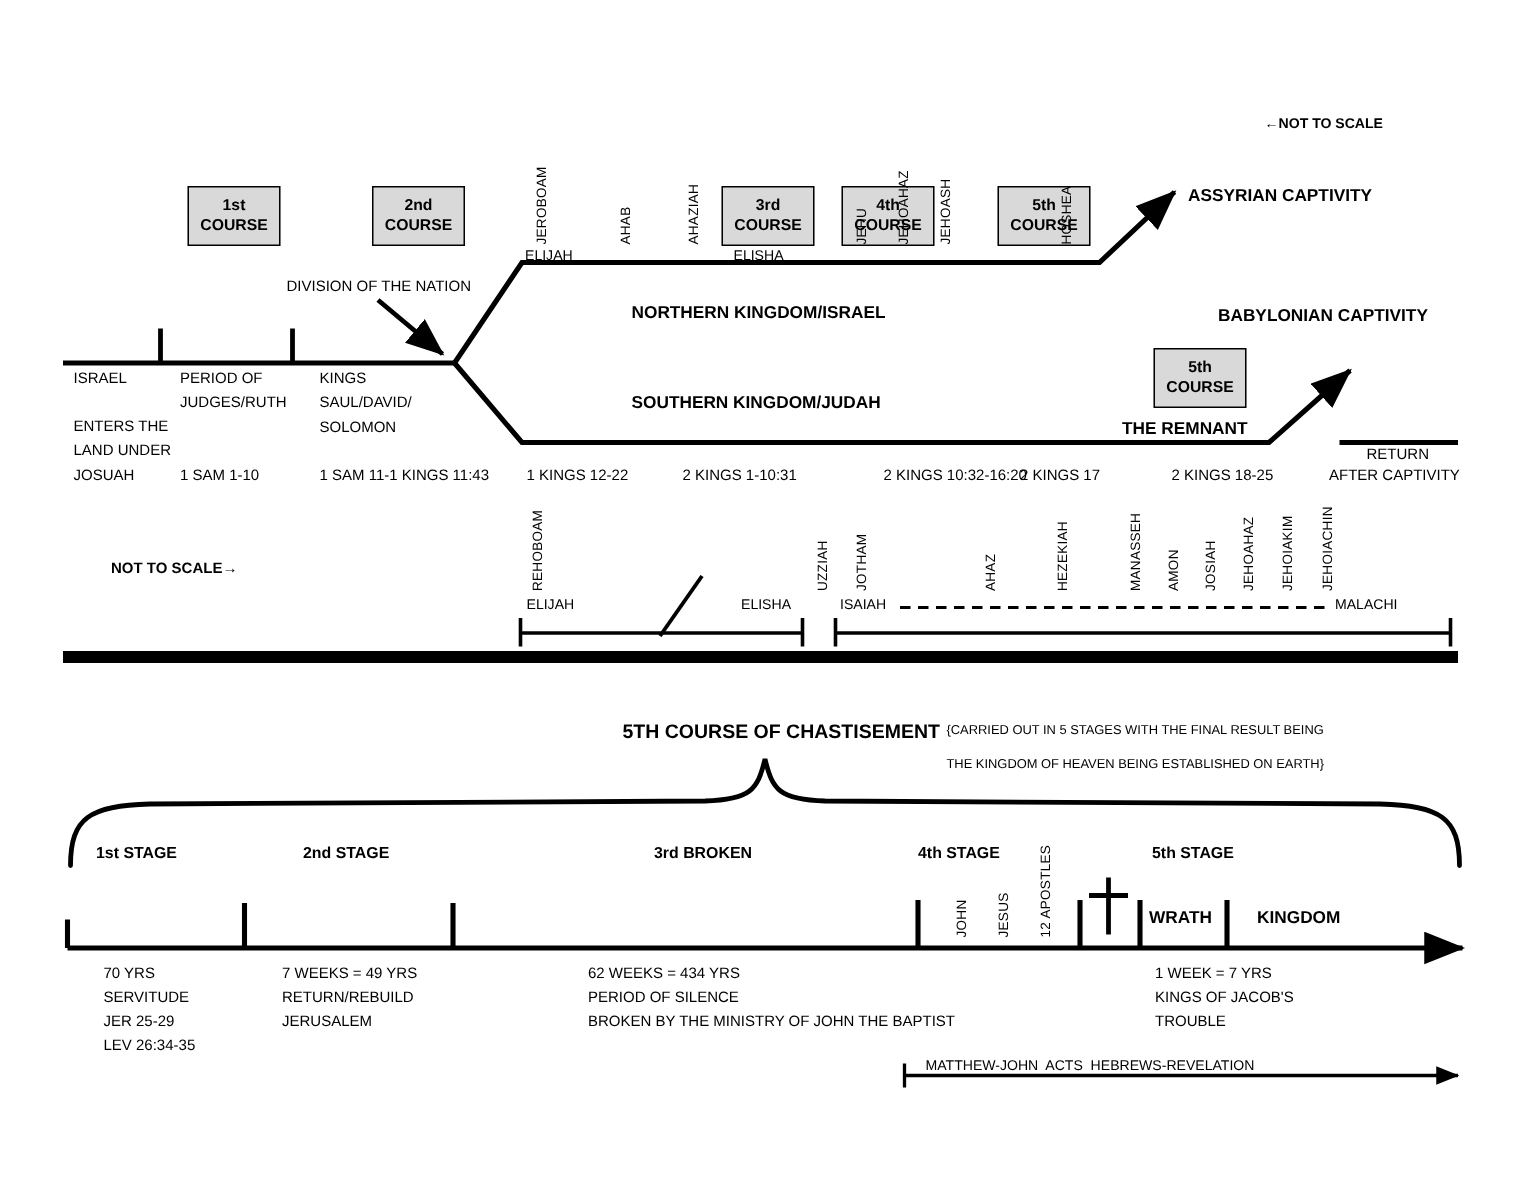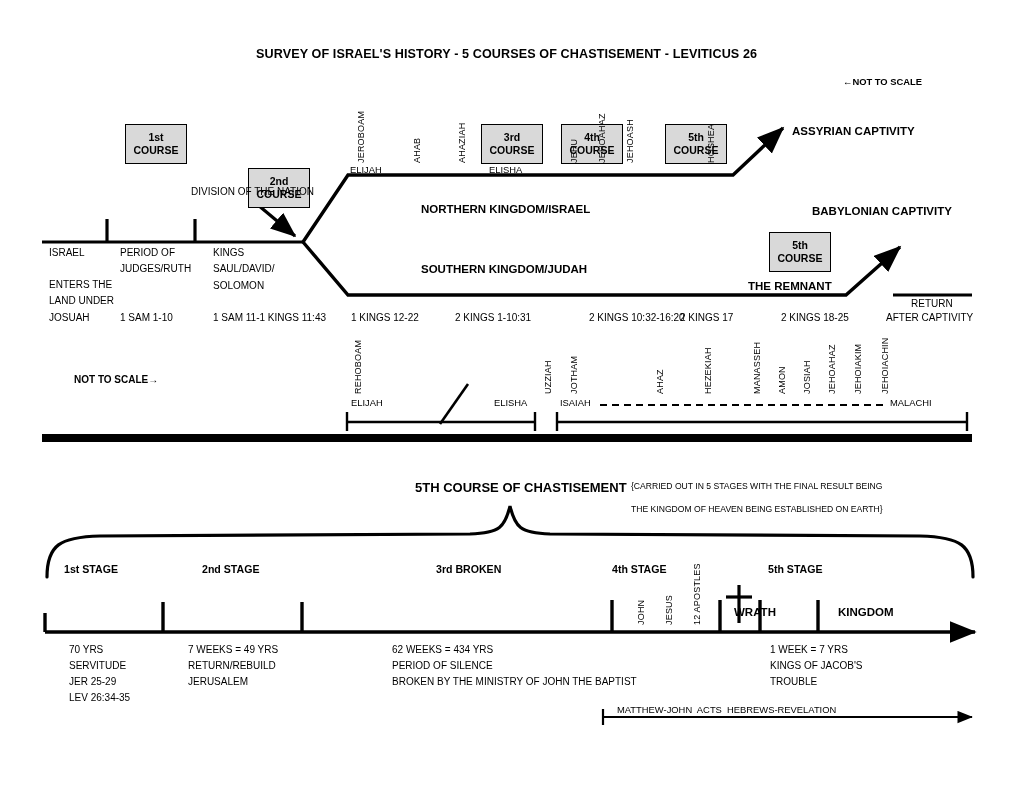--- a/index.html
+++ b/index.html
@@ -75,29 +75,28 @@
     <line x1="760" y1="632" x2="760" y2="600" stroke="#000" stroke-width="3.4"></line>
     <line x1="818" y1="632" x2="818" y2="600" stroke="#000" stroke-width="3.4"></line>
 
     <line x1="739" y1="585" x2="739" y2="623" stroke="#000" stroke-width="3.2"></line>
     <line x1="726" y1="597" x2="752" y2="597" stroke="#000" stroke-width="3.2"></line>
 
     <line x1="603" y1="717" x2="972" y2="717" stroke="#000" stroke-width="2.2" marker-end="url(#arwS)"></line>
     <line x1="603" y1="709" x2="603" y2="725" stroke="#000" stroke-width="2.2"></line>
   </svg>
 
-  <div class="t title" style="left:256px;top:48px;">SURVEY OF ISRAEL'S HISTORY - 5 COURSES OF CHASTISEMENT - LEVITICUS 26</div>
   <div class="t sm" style="left:843px;top:77px;font-weight:bold;">←NOT TO SCALE</div>
   <div class="t md" style="left:74px;top:375px;font-weight:bold;">NOT TO SCALE→</div>
 
   <div class="box" style="left:125px;top:124px;width:60px;height:38px;">
     <span>1st</span>
     <span>COURSE</span>
   </div>
-  <div class="box" style="left:248px;top:124px;width:60px;height:38px;margin-top:44px;">
+  <div class="box" style="left:248px;top:124px;width:60px;height:38px;">
     <span>2nd</span>
     <span>COURSE</span>
   </div>
   <div class="box" style="left:481px;top:124px;width:60px;height:38px;">
     <span>3rd</span>
     <span>COURSE</span>
   </div>
   <div class="box" style="left:561px;top:124px;width:60px;height:38px;">
     <span>4th</span>
     <span>COURSE</span>
@@ -176,21 +175,21 @@
   <div class="t stage" style="left:64px;top:564px;">1st STAGE</div>
   <div class="t stage" style="left:202px;top:564px;">2nd STAGE</div>
   <div class="t stage" style="left:436px;top:564px;">3rd BROKEN</div>
   <div class="t stage" style="left:612px;top:564px;">4th STAGE</div>
   <div class="t stage" style="left:768px;top:564px;">5th STAGE</div>
 
   <div class="vt vsm" style="left:636px;top:625px;">JOHN</div>
   <div class="vt vsm" style="left:664px;top:625px;">JESUS</div>
   <div class="vt vsm" style="left:692px;top:625px;">12 APOSTLES</div>
 
-  <div class="t hd" style="left:734px;top:606px;">WRATH</div>
+  <div class="t hd" style="left:766px;top:606px;">WRATH</div>
   <div class="t hd" style="left:838px;top:606px;">KINGDOM</div>
 
   <div class="t md" style="left:69px;top:645px;">70 YRS</div>
   <div class="t md" style="left:69px;top:661px;">SERVITUDE</div>
   <div class="t md" style="left:69px;top:677px;">JER 25-29</div>
   <div class="t md" style="left:69px;top:693px;">LEV 26:34-35</div>
 
   <div class="t md" style="left:188px;top:645px;">7 WEEKS = 49 YRS</div>
   <div class="t md" style="left:188px;top:661px;">RETURN/REBUILD</div>
   <div class="t md" style="left:188px;top:677px;">JERUSALEM</div>

